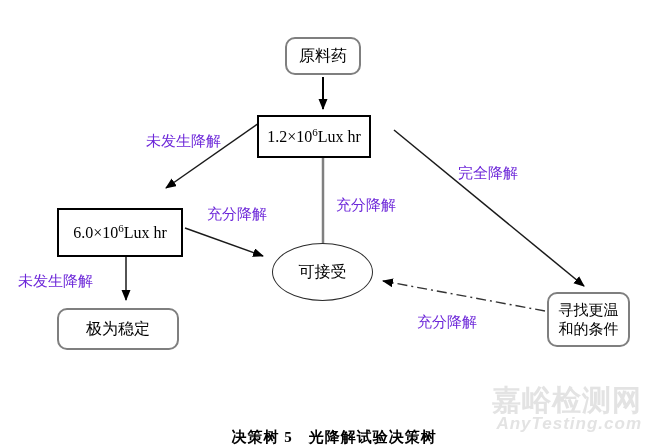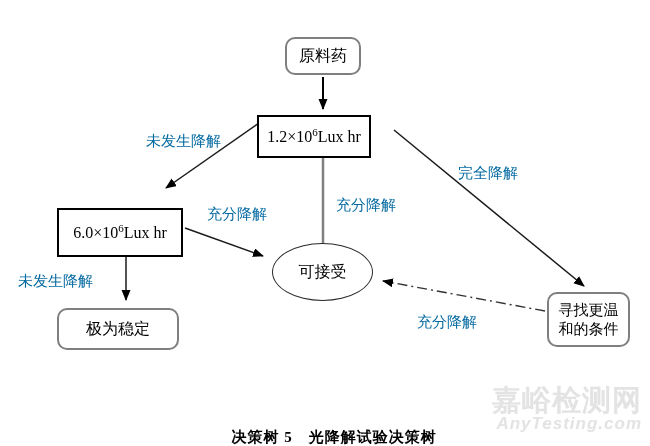--- a/index.html
+++ b/index.html
@@ -22,21 +22,21 @@
     align-items:center;justify-content:center;
     font-size:16px;line-height:1.25;
     background:#fff;box-sizing:border-box;
     text-align:right;white-space:nowrap;
   }
   .rect{border:2px solid #000;}
   .round{border:2px solid #7f7f7f;border-radius:10px;}
   .ellipse{border:1.5px solid #2b2b2b;border-radius:50%;}
   .sup{font-size:11px;position:relative;top:-6px;}
   .elabel{
-    position:absolute;font-size:15px;white-space:nowrap;color:#0369a1;
+    position:absolute;font-size:15px;white-space:nowrap;color:#6d28d9;
   }
   .caption{
     position:absolute;left:16px;top:410px;width:636px;
     text-align:center;font-weight:bold;font-size:15px;
     letter-spacing:1px;
     margin-top:18px;
   }
   .watermark{
     position:absolute;right:8px;top:385px;
     text-align:right;color:#e3e3e3;

